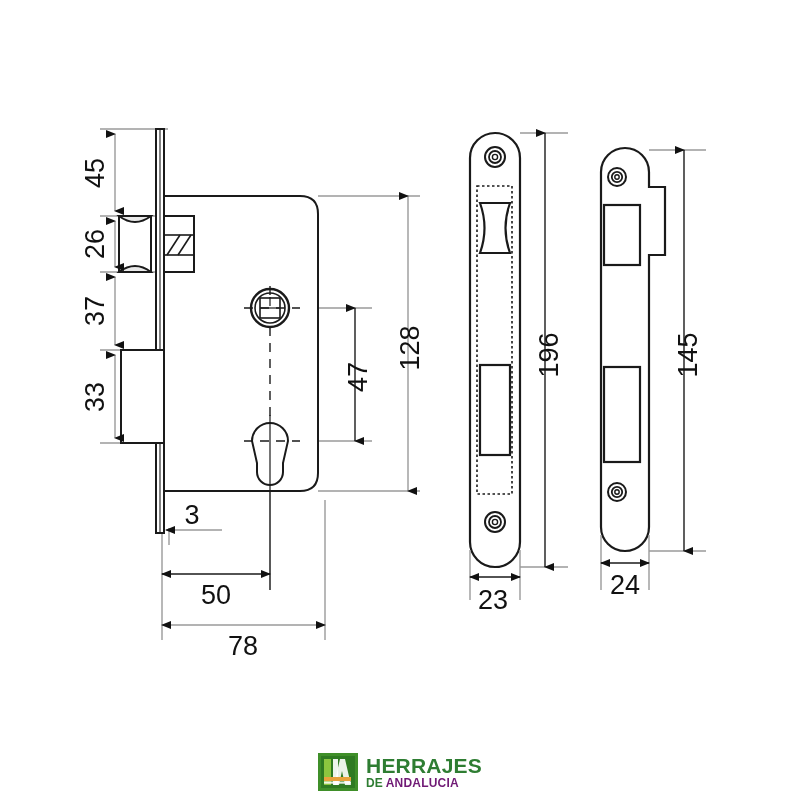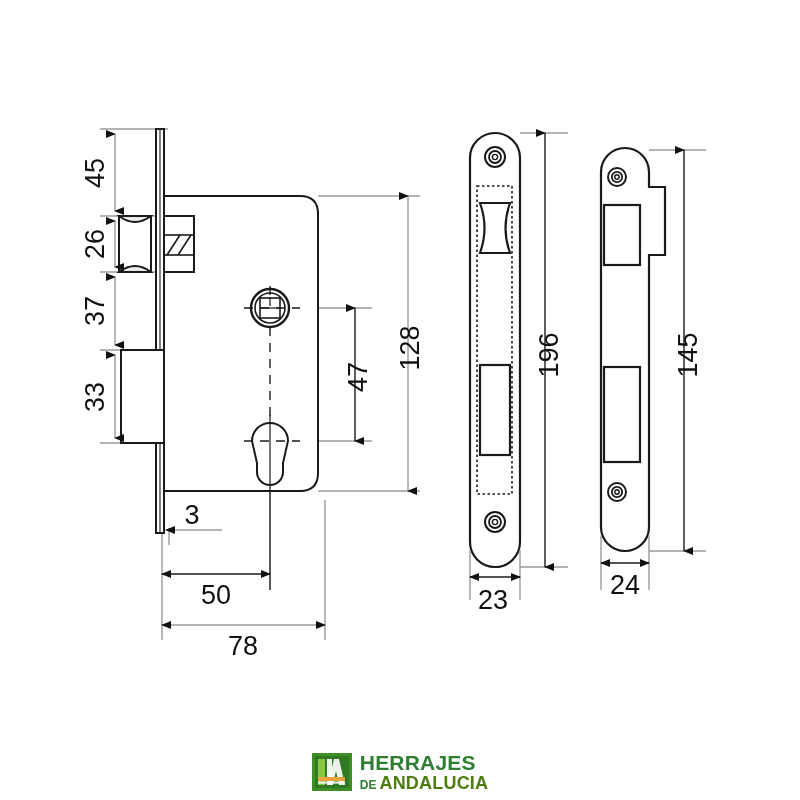--- a/index.html
+++ b/index.html
@@ -64,23 +64,23 @@
   }
   .logo-de {
     font-family: "Liberation Sans", sans-serif;
     font-weight: bold;
     font-size: 12px;
     color: #2e7d32;
   }
   .logo-and {
     font-family: "Liberation Sans", sans-serif;
     font-weight: bold;
-    font-size: 18px;
+    font-size: 12px;
     letter-spacing: 0.2px;
-    color: #4d7c0f;
+    color: #701a75;
   }
   .dim-text {
     font-family: "Liberation Sans", sans-serif;
     font-size: 27px;
     fill: #111111;
   }
 </style>
 </head>
 <body>
 

